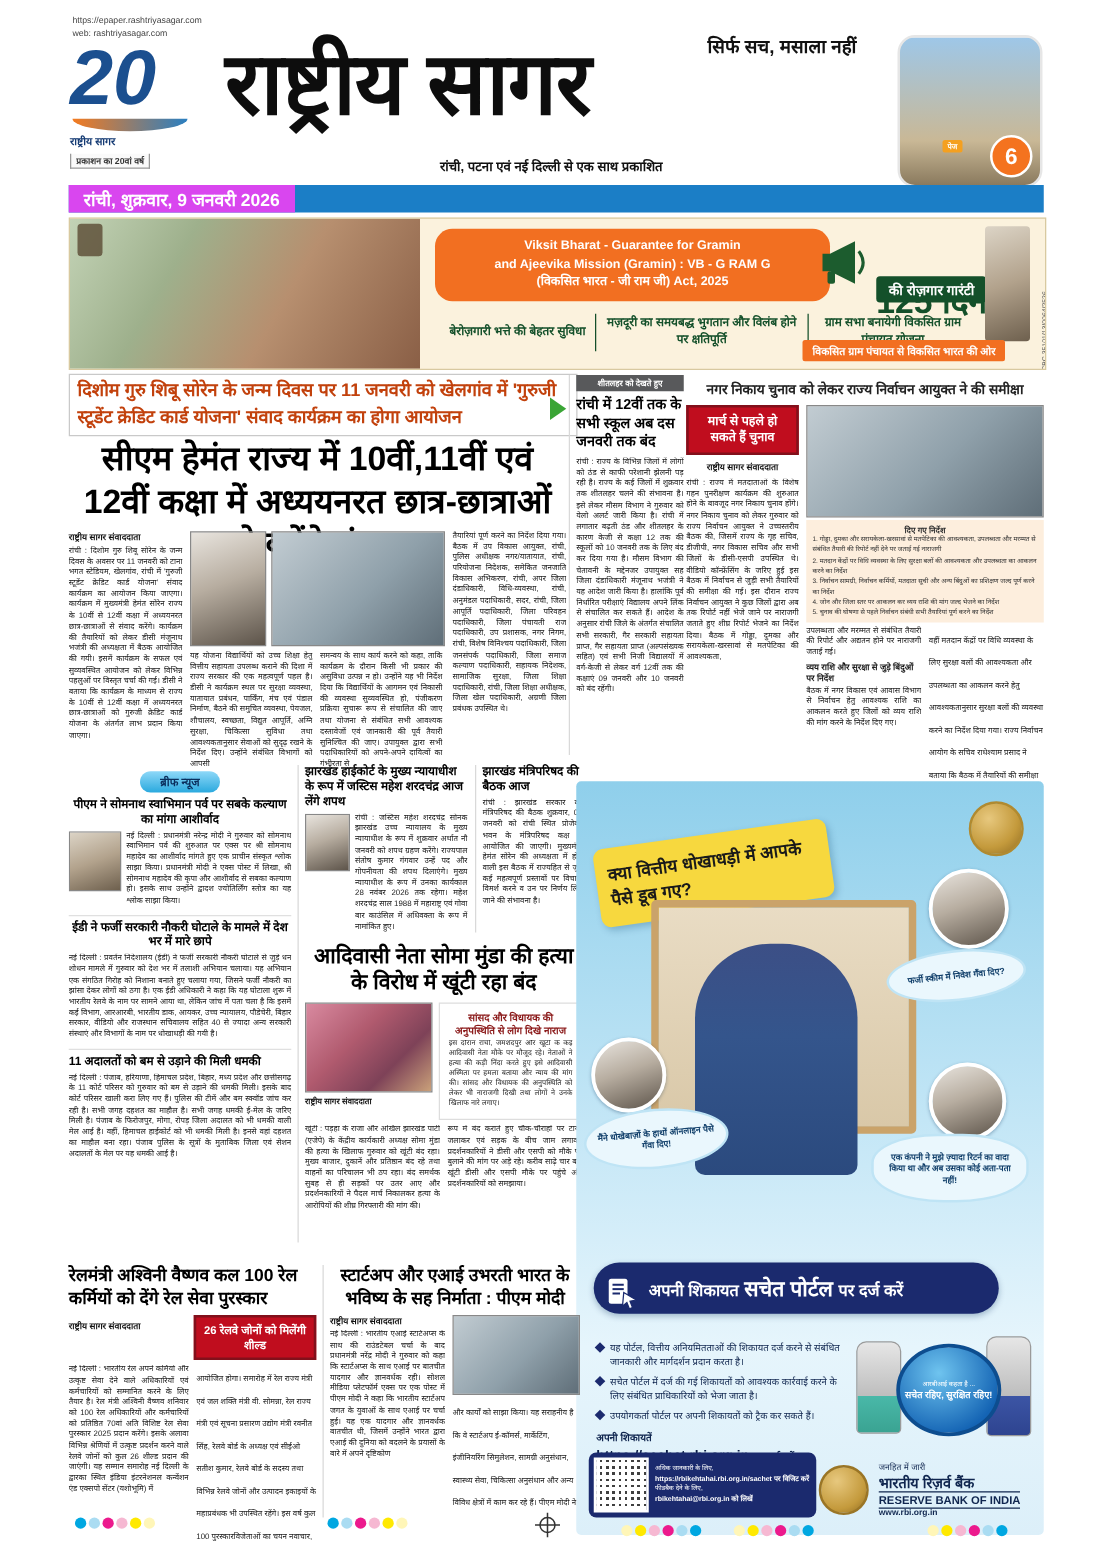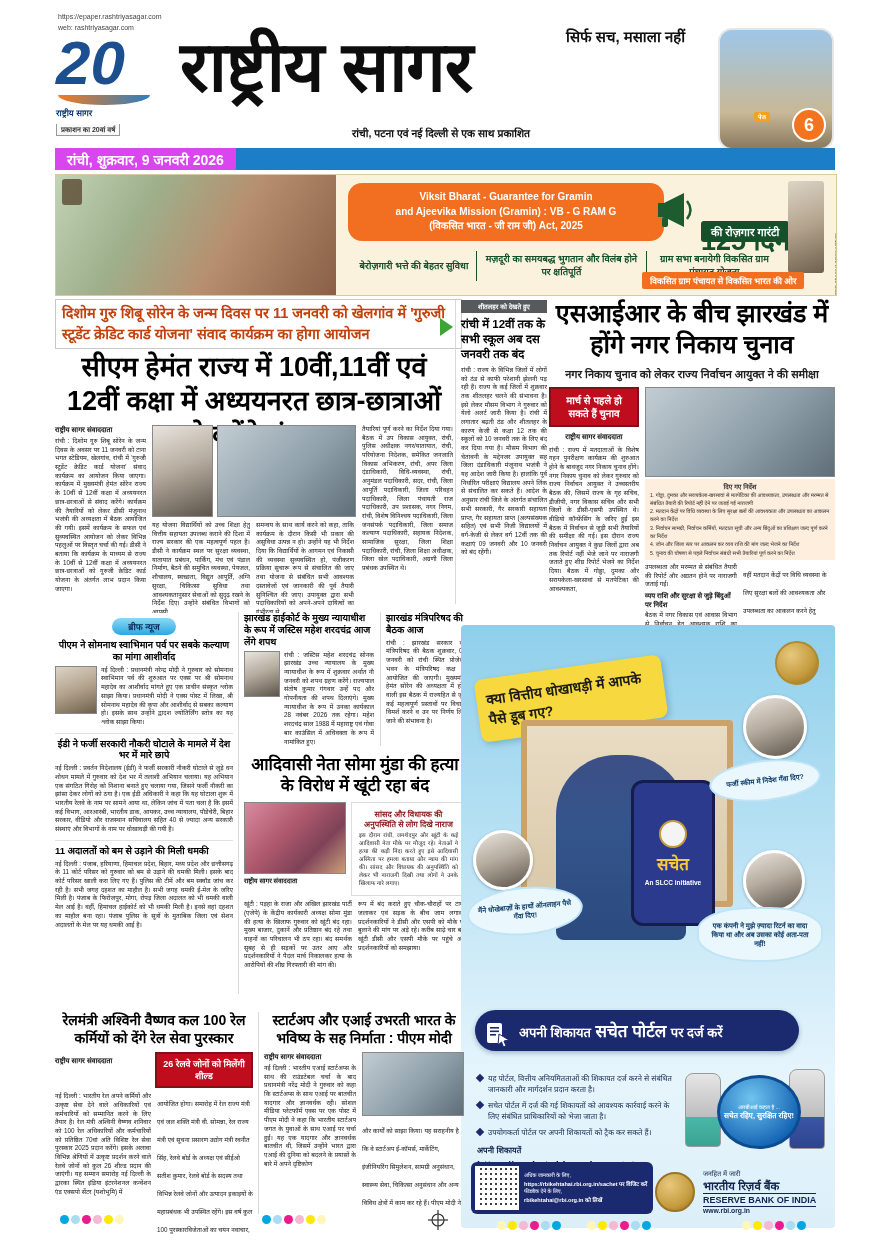--- a/index.html
+++ b/index.html
@@ -102,21 +102,20 @@
   <div class="bodytxt jt" style="width:92px;height:188px;">तैयारियां पूर्ण करने का निर्देश दिया गया। बैठक में उप विकास आयुक्त, रांची, पुलिस अधीक्षक नगर/यातायात, रांची, परियोजना निदेशक, समेकित जनजाति विकास अभिकरण, रांची, अपर जिला दंडाधिकारी, विधि-व्यवस्था, रांची, अनुमंडल पदाधिकारी, सदर, रांची, जिला आपूर्ति पदाधिकारी, जिला परिवहन पदाधिकारी, जिला पंचायती राज पदाधिकारी, उप प्रशासक, नगर निगम, रांची, विशेष विनिश्चय पदाधिकारी, जिला जनसंपर्क पदाधिकारी, जिला समाज कल्याण पदाधिकारी, सहायक निदेशक, सामाजिक सुरक्षा, जिला शिक्षा पदाधिकारी, रांची, जिला शिक्षा अधीक्षक, जिला खेल पदाधिकारी, अग्रणी जिला प्रबंधक उपस्थित थे।</div>
 </div>
 
 <div class="abs colrule" style="top:300px;left:455px;width:86px;">
   <div style="background:#58595b;color:#fff;font-size:6.5px;font-weight:bold;text-align:center;padding:2px 0;">शीतलहर को देखते हुए</div>
   <div class="newsprint-head" style="font-size:11.5px;text-align:left;margin:4px 0;line-height:1.3;">रांची में 12वीं तक के सभी स्कूल अब दस जनवरी तक बंद</div>
   <div class="bodytxt jt" style="height:238px;">रांची : राज्य के विभिन्न जिलों में लोगों को ठंड से काफी परेशानी झेलनी पड़ रही है। राज्य के कई जिलों में शुक्रवार तक शीतलहर चलने की संभावना है। इसे लेकर मौसम विभाग ने गुरुवार को येलो अलर्ट जारी किया है। रांची में लगातार बढ़ती ठंड और शीतलहर के कारण केजी से कक्षा 12 तक की स्कूलों को 10 जनवरी तक के लिए बंद कर दिया गया है। मौसम विभाग की चेतावनी के मद्देनजर उपायुक्त सह जिला दंडाधिकारी मंजूनाथ भजंत्री ने यह आदेश जारी किया है। हालांकि पूर्व निर्धारित परीक्षाएं विद्यालय अपने लिंक से संचालित कर सकते हैं। आदेश के अनुसार रांची जिले के अंतर्गत संचालित सभी सरकारी, गैर सरकारी सहायता प्राप्त, गैर सहायता प्राप्त (अल्पसंख्यक सहित) एवं सभी निजी विद्यालयों में वर्ग-केजी से लेकर वर्ग 12वीं तक की कक्षाएं 09 जनवरी और 10 जनवरी को बंद रहेंगी।</div>
 </div>
 
 <div class="abs" style="top:298px;left:549px;width:286px;">
-  <div class="newsprint-head" style="font-size:25px;text-align:center;">एसआईआर के बीच झारखंड में होंगे नगर निकाय चुनाव</div>
   <div style="font-size:11px;font-weight:bold;text-align:center;margin-top:5px;color:#222;">नगर निकाय चुनाव को लेकर राज्य निर्वाचन आयुक्त ने की समीक्षा</div>
   <div style="display:flex;gap:6px;margin-top:6px;">
     <div style="width:90px;">
       <div class="redbox" style="font-size:10px;padding:5px 4px;line-height:1.3;">मार्च से पहले हो सकते हैं चुनाव</div>
       <div class="byline" style="text-align:center;margin:5px 0;">राष्ट्रीय सागर संवाददाता</div>
       <div class="bodytxt jt" style="height:178px;">रांची : राज्य में मतदाताओं के विशेष गहन पुनरीक्षण कार्यक्रम की शुरुआत होने के बावजूद नगर निकाय चुनाव होंगे। नगर निकाय चुनाव को लेकर गुरुवार को राज्य निर्वाचन आयुक्त ने उच्चस्तरीय बैठक की, जिसमें राज्य के गृह सचिव, डीजीपी, नगर विकास सचिव और सभी जिलों के डीसी-एसपी उपस्थित थे। वीडियो कॉन्फ्रेंसिंग के जरिए हुई इस बैठक में निर्वाचन से जुड़ी सभी तैयारियों की समीक्षा की गई। इस दौरान राज्य निर्वाचन आयुक्त ने कुछ जिलों द्वारा अब तक रिपोर्ट नहीं भेजे जाने पर नाराजगी जताते हुए शीघ्र रिपोर्ट भेजने का निर्देश दिया। बैठक में गोड्डा, दुमका और सरायकेला-खरसावां से मतपेटिका की आवश्यकता,</div>
     </div>
     <div style="flex:1;">
       <div class="ph ph-meeting" style="width:100%;height:90px;box-sizing:border-box;"></div>
       <div style="background:#fdeedd;padding:3px 5px;margin-top:2px;">
@@ -189,25 +188,20 @@
 </div>
 
 <div class="abs" style="top:625px;left:461px;width:374px;height:603px;background:linear-gradient(180deg,#8fcfeb 0%,#c3e6f6 45%,#e6f5fc 75%,#dceff9 100%);border-radius:4px;overflow:hidden;">
   <div class="abs" style="top:16px;right:16px;width:40px;height:40px;border-radius:50%;background:radial-gradient(circle at 35% 30%,#e7c87e,#c49a3c 60%,#8f6b22);border:2px solid #b08a30;"></div>
 
   <div class="abs" style="top:42px;left:16px;width:168px;background:#f7d83e;border-radius:8px;padding:12px 10px;transform:rotate(-8deg);font-size:14px;font-weight:bold;color:#1a1a1a;line-height:1.4;box-shadow:2px 3px 6px rgba(0,60,100,.25);">क्या वित्तीय धोखाधड़ी में आपके पैसे डूब गए?</div>
 
   <div class="abs" style="top:95px;left:60px;width:200px;height:175px;background:linear-gradient(180deg,#e9dcc4,#d9c8a8);border:6px solid #caa36a;border-radius:4px;"></div>
   <div class="abs" style="top:130px;left:95px;width:130px;height:185px;background:linear-gradient(180deg,#3c4f86 0%,#34558c 40%,#2b4a7e 100%);border-radius:60px 60px 8px 8px;"></div>
 
-  <div class="abs" style="top:155px;left:170px;width:78px;height:140px;background:#2b3a8c;border:3px solid #141d4d;border-radius:12px;display:flex;flex-direction:column;align-items:center;justify-content:center;gap:4px;">
-    <div style="width:24px;height:24px;border-radius:50%;background:#f4f4f4;border:2px solid #c49a3c;"></div>
-    <div style="color:#f7c93e;font-size:17px;font-weight:800;">सचेत</div>
-    <div style="color:#fff;font-size:6.5px;font-weight:bold;text-align:center;">An SLCC initiative</div>
-  </div>
 
   <div class="abs" style="top:70px;right:28px;width:64px;height:64px;">
     <div class="ph ph-portrait ph-face" style="width:58px;height:58px;"></div>
   </div>
   <div class="abs" style="top:135px;right:14px;width:92px;background:#eaf7fd;border:2px solid #bfe4f5;border-radius:50%;padding:14px 8px;font-size:7px;font-weight:bold;color:#12406b;text-align:center;transform:rotate(-6deg);">फर्जी स्कीम में निवेश गँवा दिए?</div>
 
   <div class="abs" style="top:205px;left:12px;width:60px;height:60px;">
     <div class="ph ph-portrait ph-face" style="width:54px;height:54px;"></div>
   </div>
   <div class="abs" style="top:262px;left:6px;width:96px;background:#eaf7fd;border:2px solid #bfe4f5;border-radius:50%;padding:13px 8px;font-size:7px;font-weight:bold;color:#12406b;text-align:center;transform:rotate(-5deg);">मैंने धोखेबाज़ों के हाथों ऑनलाइन पैसे गँवा दिए!</div>
@@ -274,21 +268,21 @@
     <div>
       <div style="font-size:6.8px;color:#10264f;">जनहित में जारी</div>
       <div style="font-size:11.5px;font-weight:800;color:#10264f;">भारतीय रिज़र्व बैंक</div>
       <div style="font-size:9px;font-weight:800;color:#10264f;border-top:1px solid #10264f;border-bottom:1px solid #10264f;padding:1px 0;">RESERVE BANK OF INDIA</div>
       <div style="font-size:6.8px;font-weight:bold;color:#10264f;">www.rbi.org.in</div>
     </div>
   </div>
 </div>
 
 <div class="abs" style="top:1012px;left:55px;width:198px;">
-  <div class="newsprint-head" style="font-size:14px;text-align:center;">रेलमंत्री अश्विनी वैष्णव कल 100 रेल कर्मियों को देंगे रेल सेवा पुरस्कार</div>
+  <div class="newsprint-head" style="font-size:14px;text-align:left;">रेलमंत्री अश्विनी वैष्णव कल 100 रेल कर्मियों को देंगे रेल सेवा पुरस्कार</div>
   <div style="display:flex;align-items:flex-start;gap:6px;margin-top:5px;">
     <div class="byline" style="width:94px;padding-top:4px;">राष्ट्रीय सागर संवाददाता</div>
     <div class="redbox" style="flex:1;font-size:9px;padding:4px 3px;line-height:1.35;">26 रेलवे जोनों को मिलेंगी शील्ड</div>
   </div>
   <div style="display:flex;gap:6px;margin-top:4px;">
     <div class="bodytxt jt" style="flex:1;height:142px;">नई दिल्ली : भारतीय रेल अपने कर्मियों और उत्कृष्ट सेवा देने वाले अधिकारियों एवं कर्मचारियों को सम्मानित करने के लिए तैयार है। रेल मंत्री अश्विनी वैष्णव शनिवार को 100 रेल अधिकारियों और कर्मचारियों को प्रतिष्ठित 70वां अति विशिष्ट रेल सेवा पुरस्कार 2025 प्रदान करेंगे। इसके अलावा विभिन्न श्रेणियों में उत्कृष्ट प्रदर्शन करने वाले रेलवे जोनों को कुल 26 शील्ड प्रदान की जाएंगी। यह सम्मान समारोह नई दिल्ली के द्वारका स्थित इंडिया इंटरनेशनल कन्वेंशन एंड एक्सपो सेंटर (यशोभूमि) में</div>
     <div style="flex:1;height:142px;overflow:hidden;">
       <span class="bodytxt jt" style="display:inline;">आयोजित होगा। समारोह में रेल राज्य मंत्री एवं जल शक्ति मंत्री वी. सोमन्ना, रेल राज्य मंत्री एवं सूचना प्रसारण उद्योग मंत्री रवनीत सिंह, रेलवे बोर्ड के अध्यक्ष एवं सीईओ सतीश कुमार, रेलवे बोर्ड के सदस्य तथा विभिन्न रेलवे जोनों और उत्पादन इकाइयों के महाप्रबंधक भी उपस्थित रहेंगे। इस वर्ष कुल 100 पुरस्कारविजेताओं का चयन नवाचार, परिचालन पक्षता, मुस्तैदी, संरक्षा, राजस्व वृद्धि, परियोजनाओं के समयबद्ध निष्पादन</span>
       
     </div>

